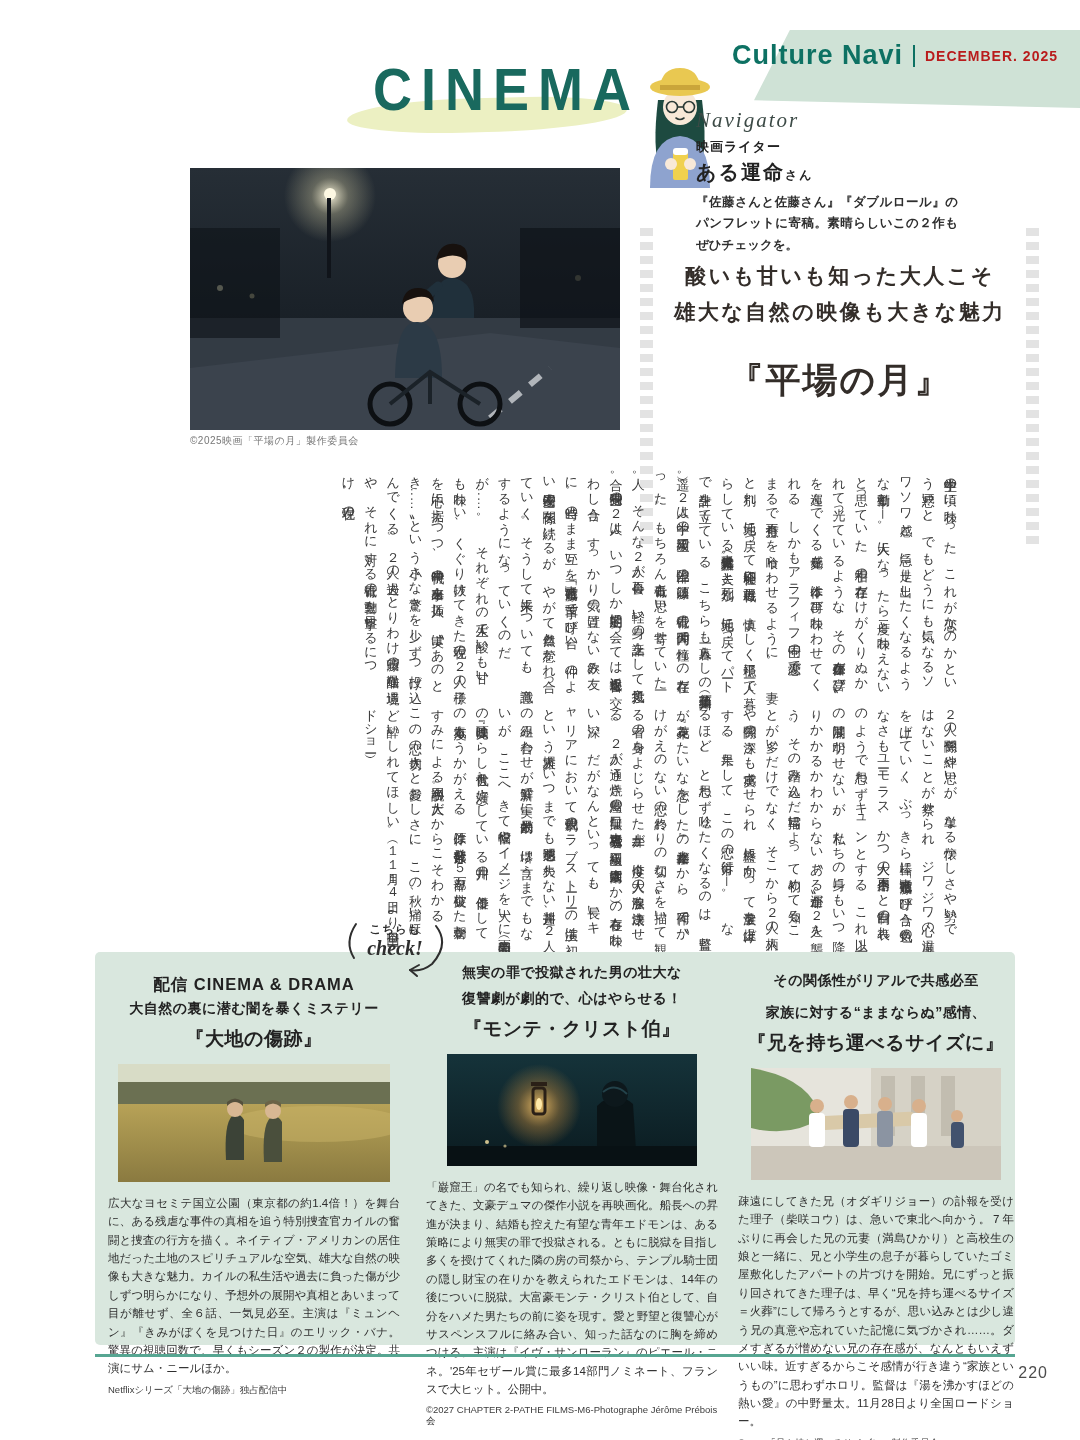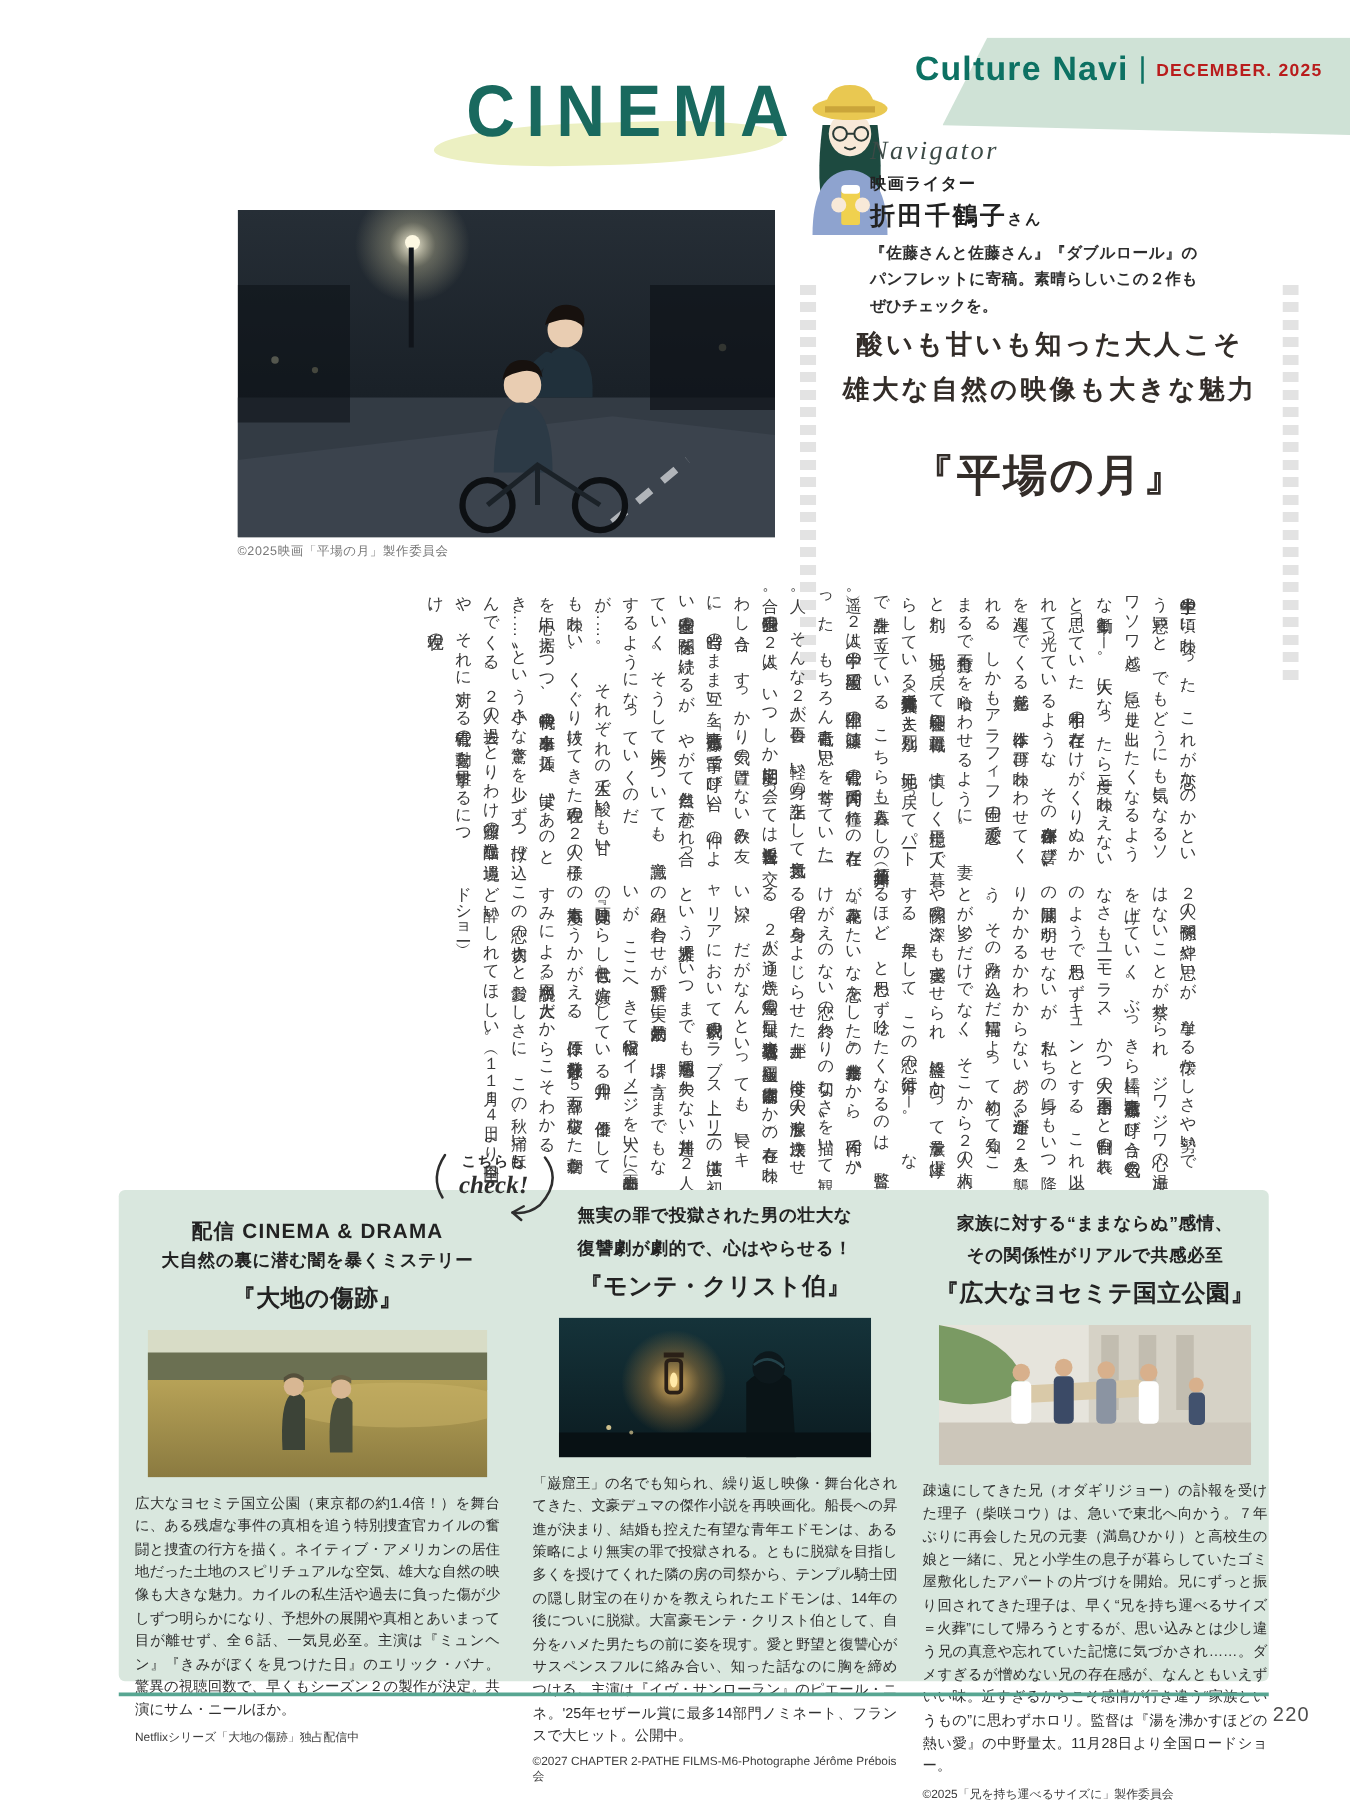--- a/index.html
+++ b/index.html
@@ -106,21 +106,21 @@
       <rect x="39" y="92" width="15" height="28" rx="2" fill="#f0d14e"></rect>
       <rect x="39" y="88" width="15" height="7" rx="3" fill="#ffffff"></rect>
       <circle cx="37" cy="104" r="6" fill="#f8e9d8"></circle>
       <circle cx="56" cy="104" r="6" fill="#f8e9d8"></circle>
     </svg>
   </div>
 
   <div class="nav-block">
     <div class="nav-script">Navigator</div>
     <div class="nav-role">映画ライター</div>
-    <div class="nav-name"><span>折田千鶴子</span><span class="nav-suffix">さん</span></div>
+    <div class="nav-name"><span>ある運命</span><span class="nav-suffix">さん</span></div>
     <div class="nav-bio">『佐藤さんと佐藤さん』『ダブルロール』のパンフレットに寄稿。素晴らしいこの２作もぜひチェックを。</div>
   </div>
 
   <div class="feature-photo">
     <svg width="430" height="262" viewBox="0 0 430 262">
       <defs>
         <linearGradient id="night" x1="0" y1="0" x2="0" y2="1">
           <stop offset="0" stop-color="#262e36"></stop>
             <stop offset=".55" stop-color="#1a2128"></stop>
             <stop offset="1" stop-color="#11161b"></stop>
@@ -237,23 +237,23 @@
         <rect y="92" width="250" height="20" fill="#081114"></rect>
         <circle cx="40" cy="88" r="2" fill="#ffe9a8" opacity=".8"></circle>
         <circle cx="58" cy="92" r="1.6" fill="#ffe9a8" opacity=".6"></circle>
       </svg>
     </div>
     <div class="sub-body">「巌窟王」の名でも知られ、繰り返し映像・舞台化されてきた、文豪デュマの傑作小説を再映画化。船長への昇進が決まり、結婚も控えた有望な青年エドモンは、ある策略により無実の罪で投獄される。ともに脱獄を目指し多くを授けてくれた隣の房の司祭から、テンプル騎士団の隠し財宝の在りかを教えられたエドモンは、14年の後についに脱獄。大富豪モンテ・クリスト伯として、自分をハメた男たちの前に姿を現す。愛と野望と復讐心がサスペンスフルに絡み合い、知った話なのに胸を締めつける。主演は『イヴ・サンローラン』のピエール・ニネ。'25年セザール賞に最多14部門ノミネート、フランスで大ヒット。公開中。</div>
     <div class="sub-credit">©2027 CHAPTER 2-PATHE FILMS-M6-Photographe Jérôme Prébois会</div>
   </div>
 
   <div class="subcol c3">
+    <div class="sub-catch">その関係性がリアルで共感必至</div>
     <div class="sub-catch" style="margin-top:6px;">家族に対する“ままならぬ”感情、</div>
-    <div class="sub-catch">その関係性がリアルで共感必至</div>
-    <div class="sub-title">『広大なヨセミテ国立公園』</div>
+    <div class="sub-title">『兄を持ち運べるサイズに』</div>
     <div class="sub-photo" style="width:250px;height:112px;">
       <svg width="250" height="112" viewBox="0 0 250 112">
         <rect width="250" height="112" fill="#e6e4dc"></rect>
         <rect x="120" y="0" width="130" height="80" fill="#d6d2c6"></rect>
         <rect x="130" y="8" width="14" height="60" fill="#c2bdb0"></rect>
         <rect x="160" y="8" width="14" height="60" fill="#c2bdb0"></rect>
         <rect x="190" y="8" width="14" height="60" fill="#c2bdb0"></rect>
         <path d="M0 0 Q60 10 70 50 Q40 70 0 60 Z" fill="#7a9a63"></path>
         <rect y="78" width="250" height="34" fill="#ccc6ba"></rect>
         <rect x="62" y="46" width="104" height="14" rx="7" fill="#d9c9a8" transform="rotate(-3 114 53)"></rect>

